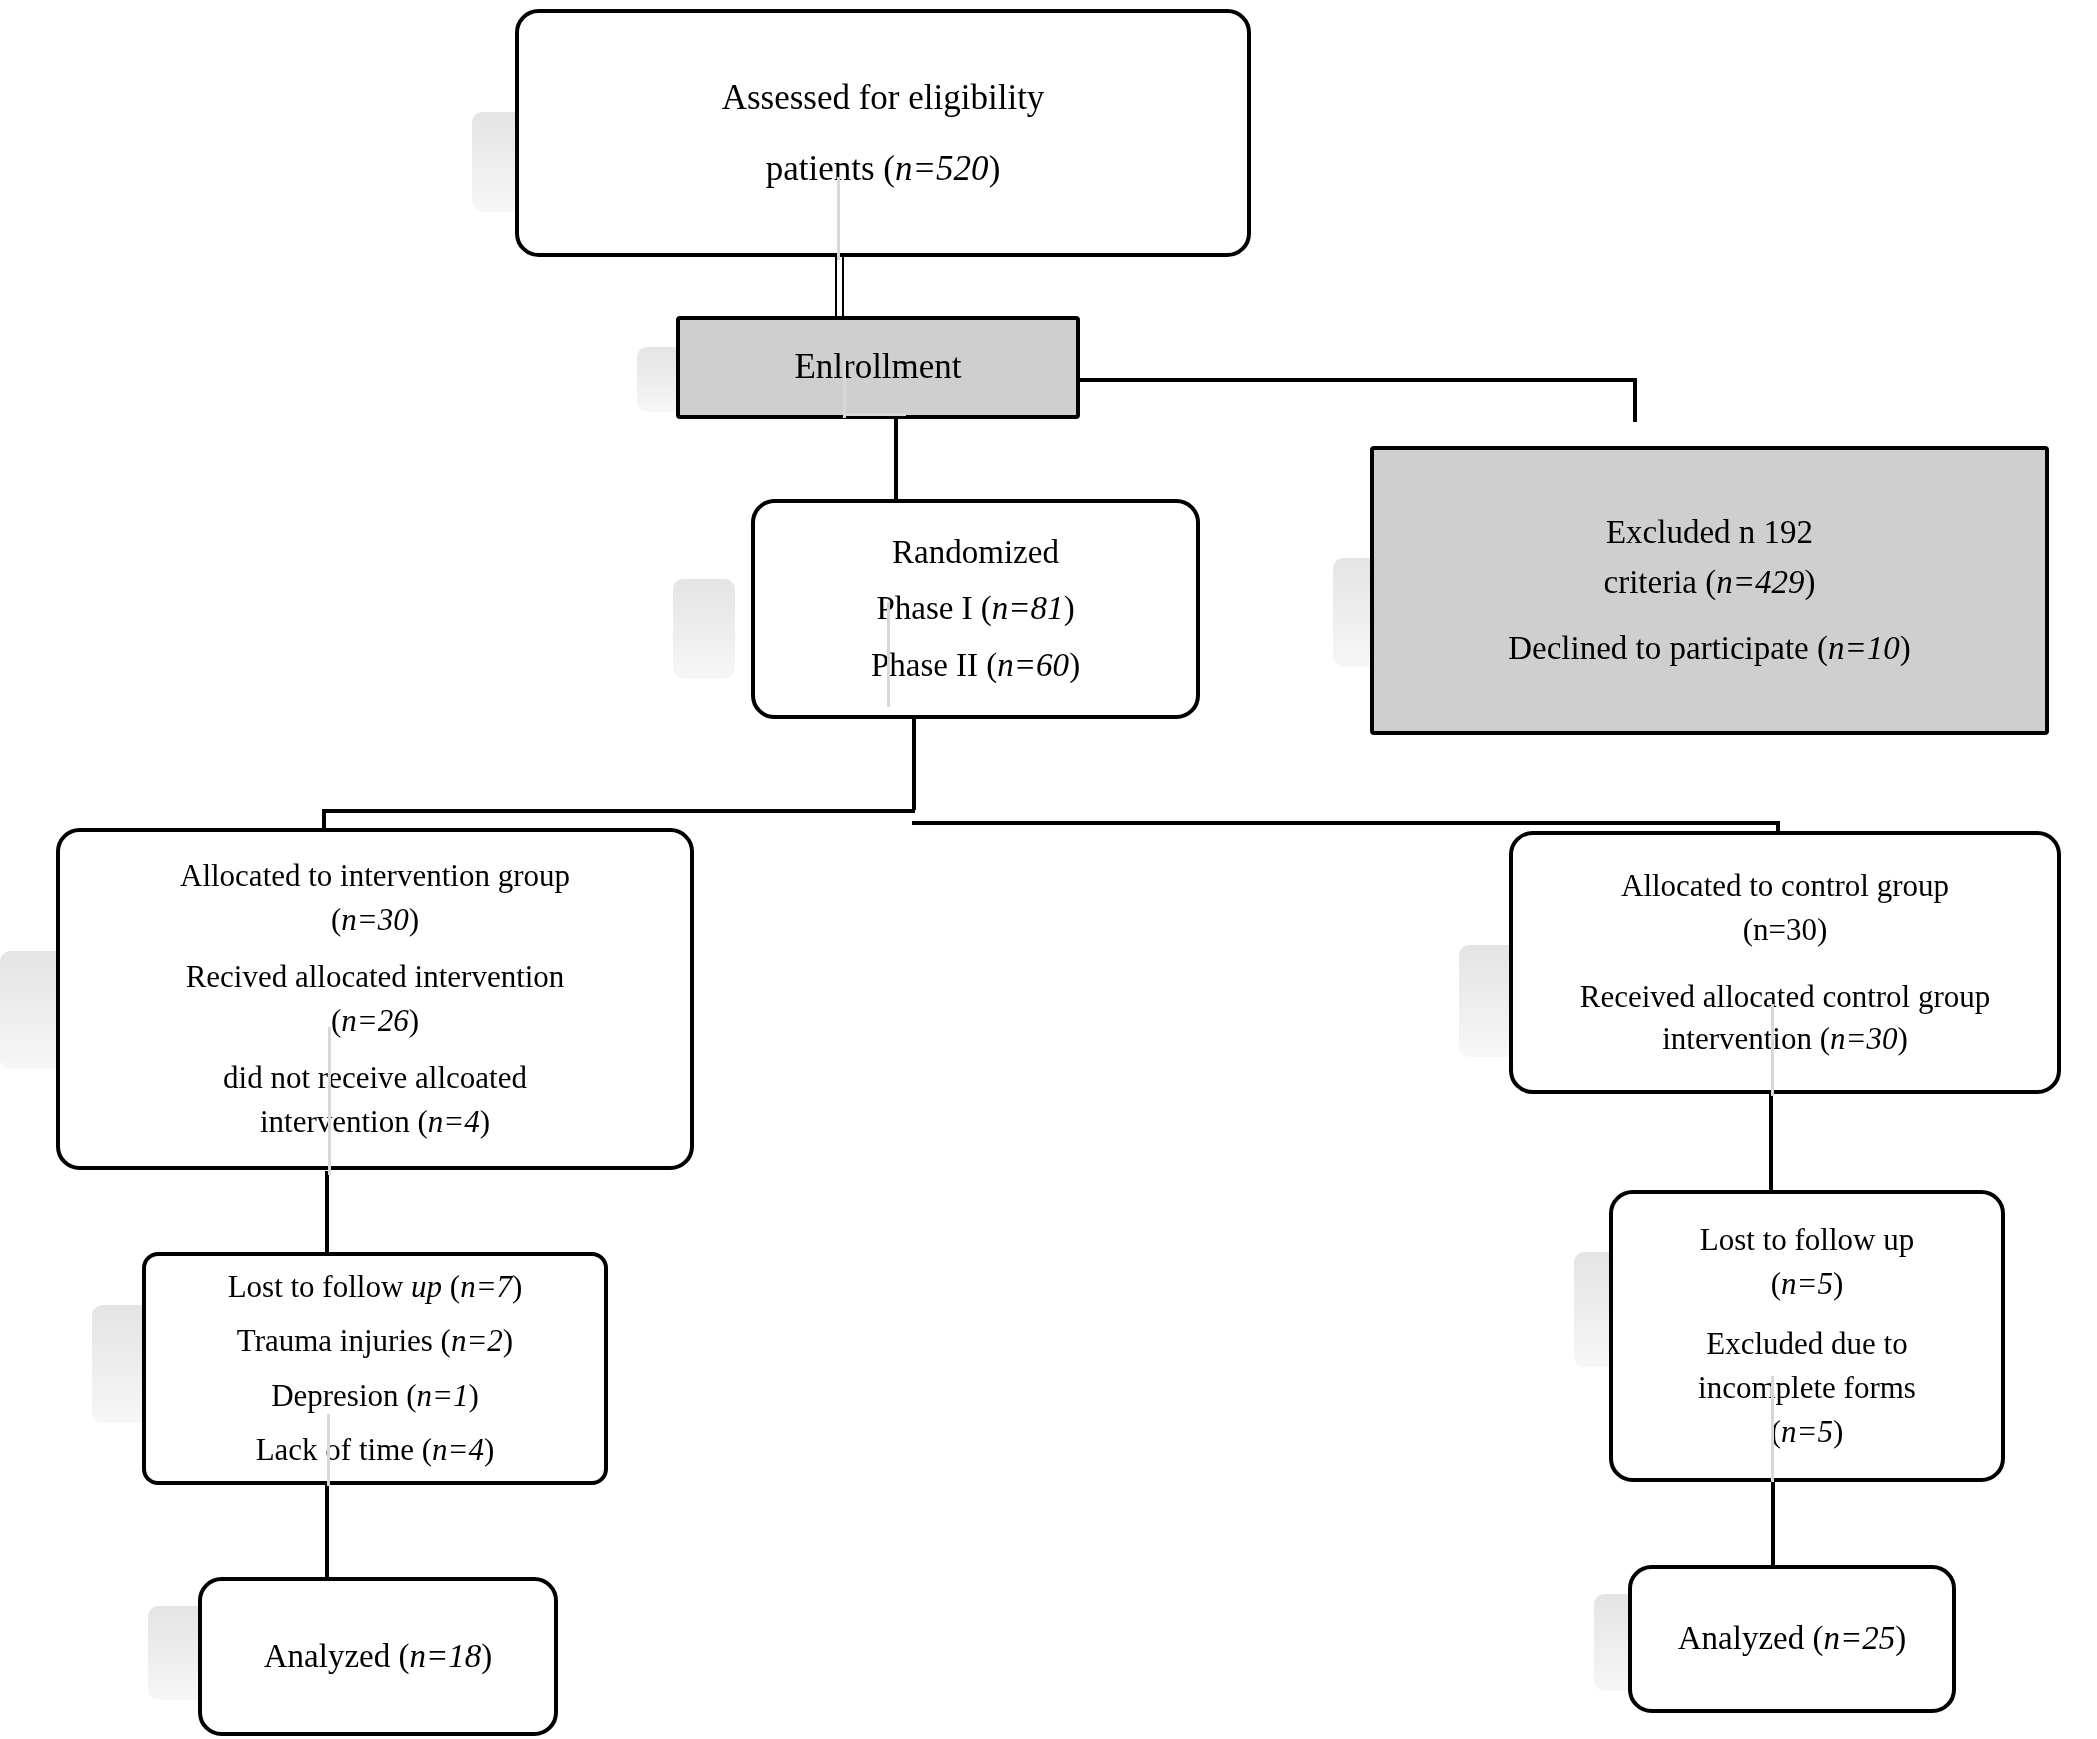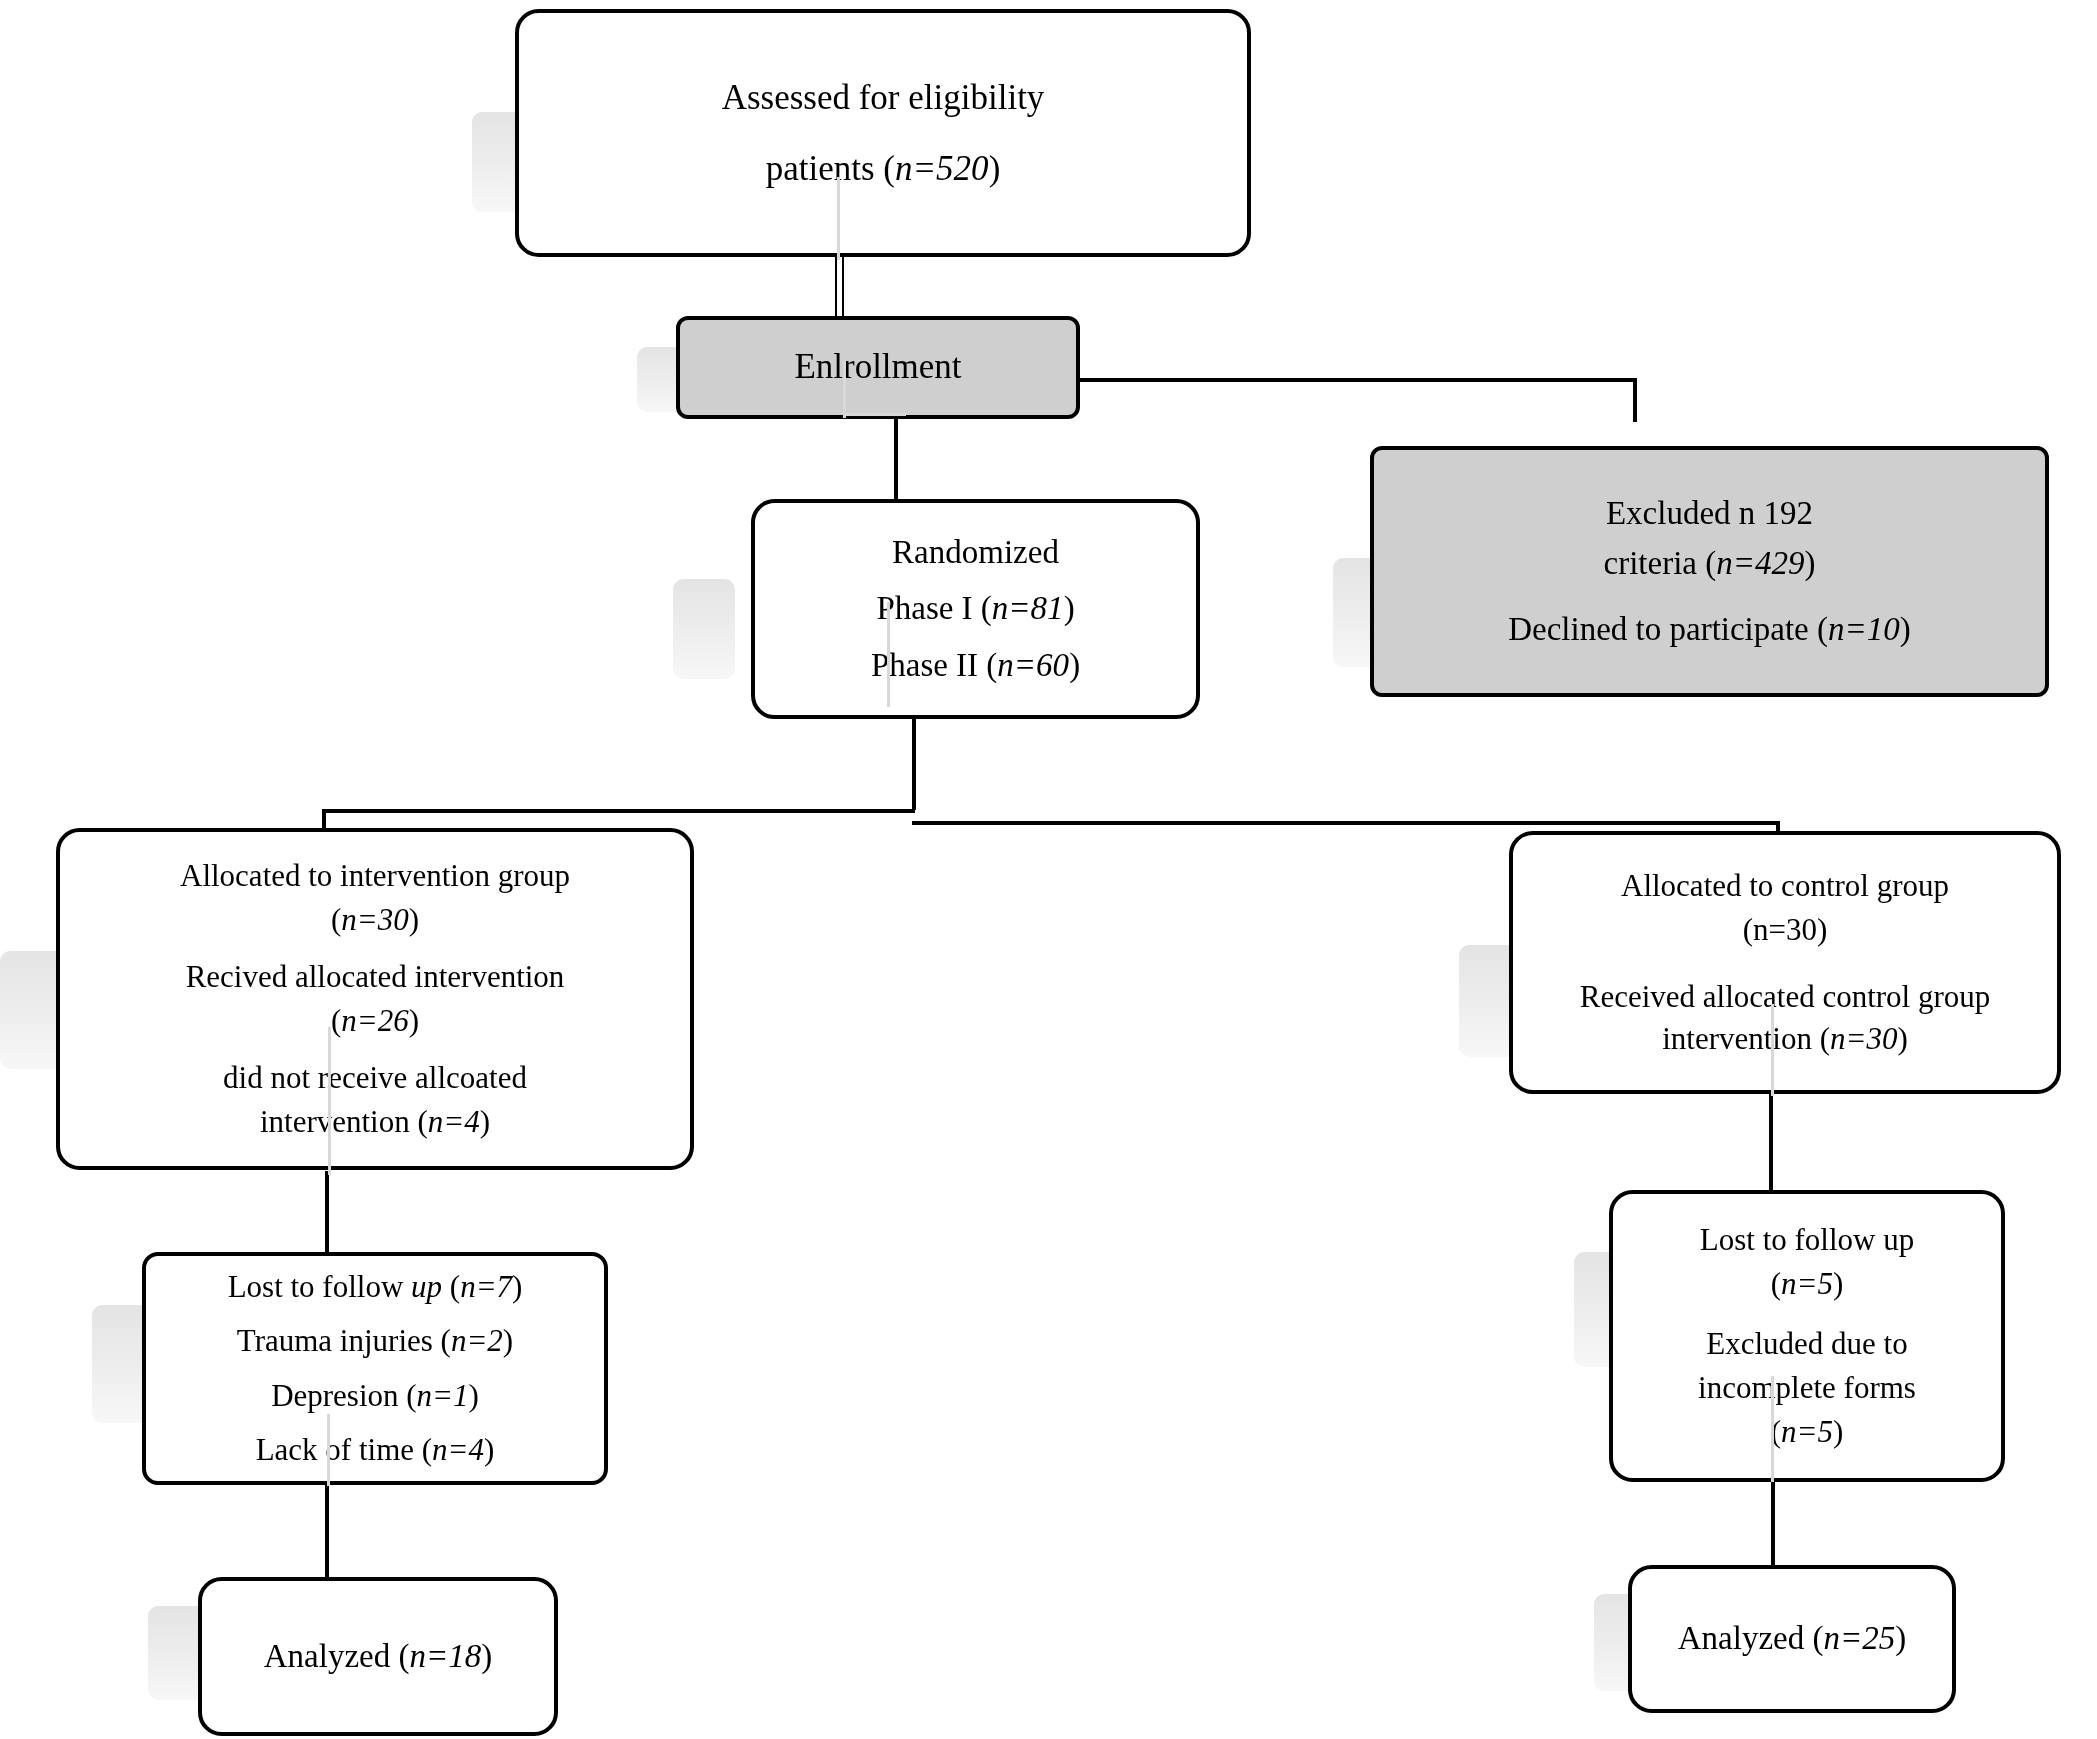--- a/index.html
+++ b/index.html
@@ -37,21 +37,21 @@
     display: flex;
     flex-direction: column;
     align-items: center;
     justify-content: center;
     text-align: center;
     color: #000000;
     padding: 3.5px 8.3px;
   }
   .box.grey {
     background: #cfcfcf;
-    border-radius: 12px;
+    border-radius: 4px;
   }
   .line {
     display: block;
     width: 100%;
     white-space: nowrap;
   }
   .it { font-style: italic; }
 
   
   .fs-xl   { font-size: 35px; line-height: 1.55; }
@@ -133,21 +133,21 @@
   <div class="box grey fs-xl" style="left:676px; top:316px; width:404px; height:103px;">
     <span class="line">Enlrollment</span>
   </div>
 
   <div class="box fs-lg" style="left:712px; top:499px; width:449px; height:220px;margin-left:39px;">
     <span class="line">Randomized</span>
     <span class="line" style="margin-top:7px;"><span>Phase I (</span><span class="it">n=81</span><span>)</span></span>
     <span class="line" style="margin-top:7px;"><span>Phase II (</span><span class="it">n=60</span><span>)</span></span>
   </div>
 
-  <div class="box grey fs-lg" style="left:1370px; top:446px; width:679px; height:251px;">
+  <div class="box grey fs-lg" style="left:1370px; top:446px; width:679px; height:289px;">
     <span class="line">Excluded n 192</span>
     <span class="line"><span>criteria (</span><span class="it">n=429</span><span>)</span></span>
     <span class="line" style="margin-top:16.5px;"><span>Declined to participate (</span><span class="it">n=10</span><span>)</span></span>
   </div>
 
   <div class="box fs-md" style="left:56px; top:828px; width:638px; height:342px;">
     <span class="line">Allocated to intervention  group</span>
     <span class="line"><span>(</span><span class="it">n=30</span><span>)</span></span>
     <span class="line" style="margin-top:13px;">Recived allocated intervention</span>
     <span class="line"><span>(</span><span class="it">n=26</span><span>)</span></span>

